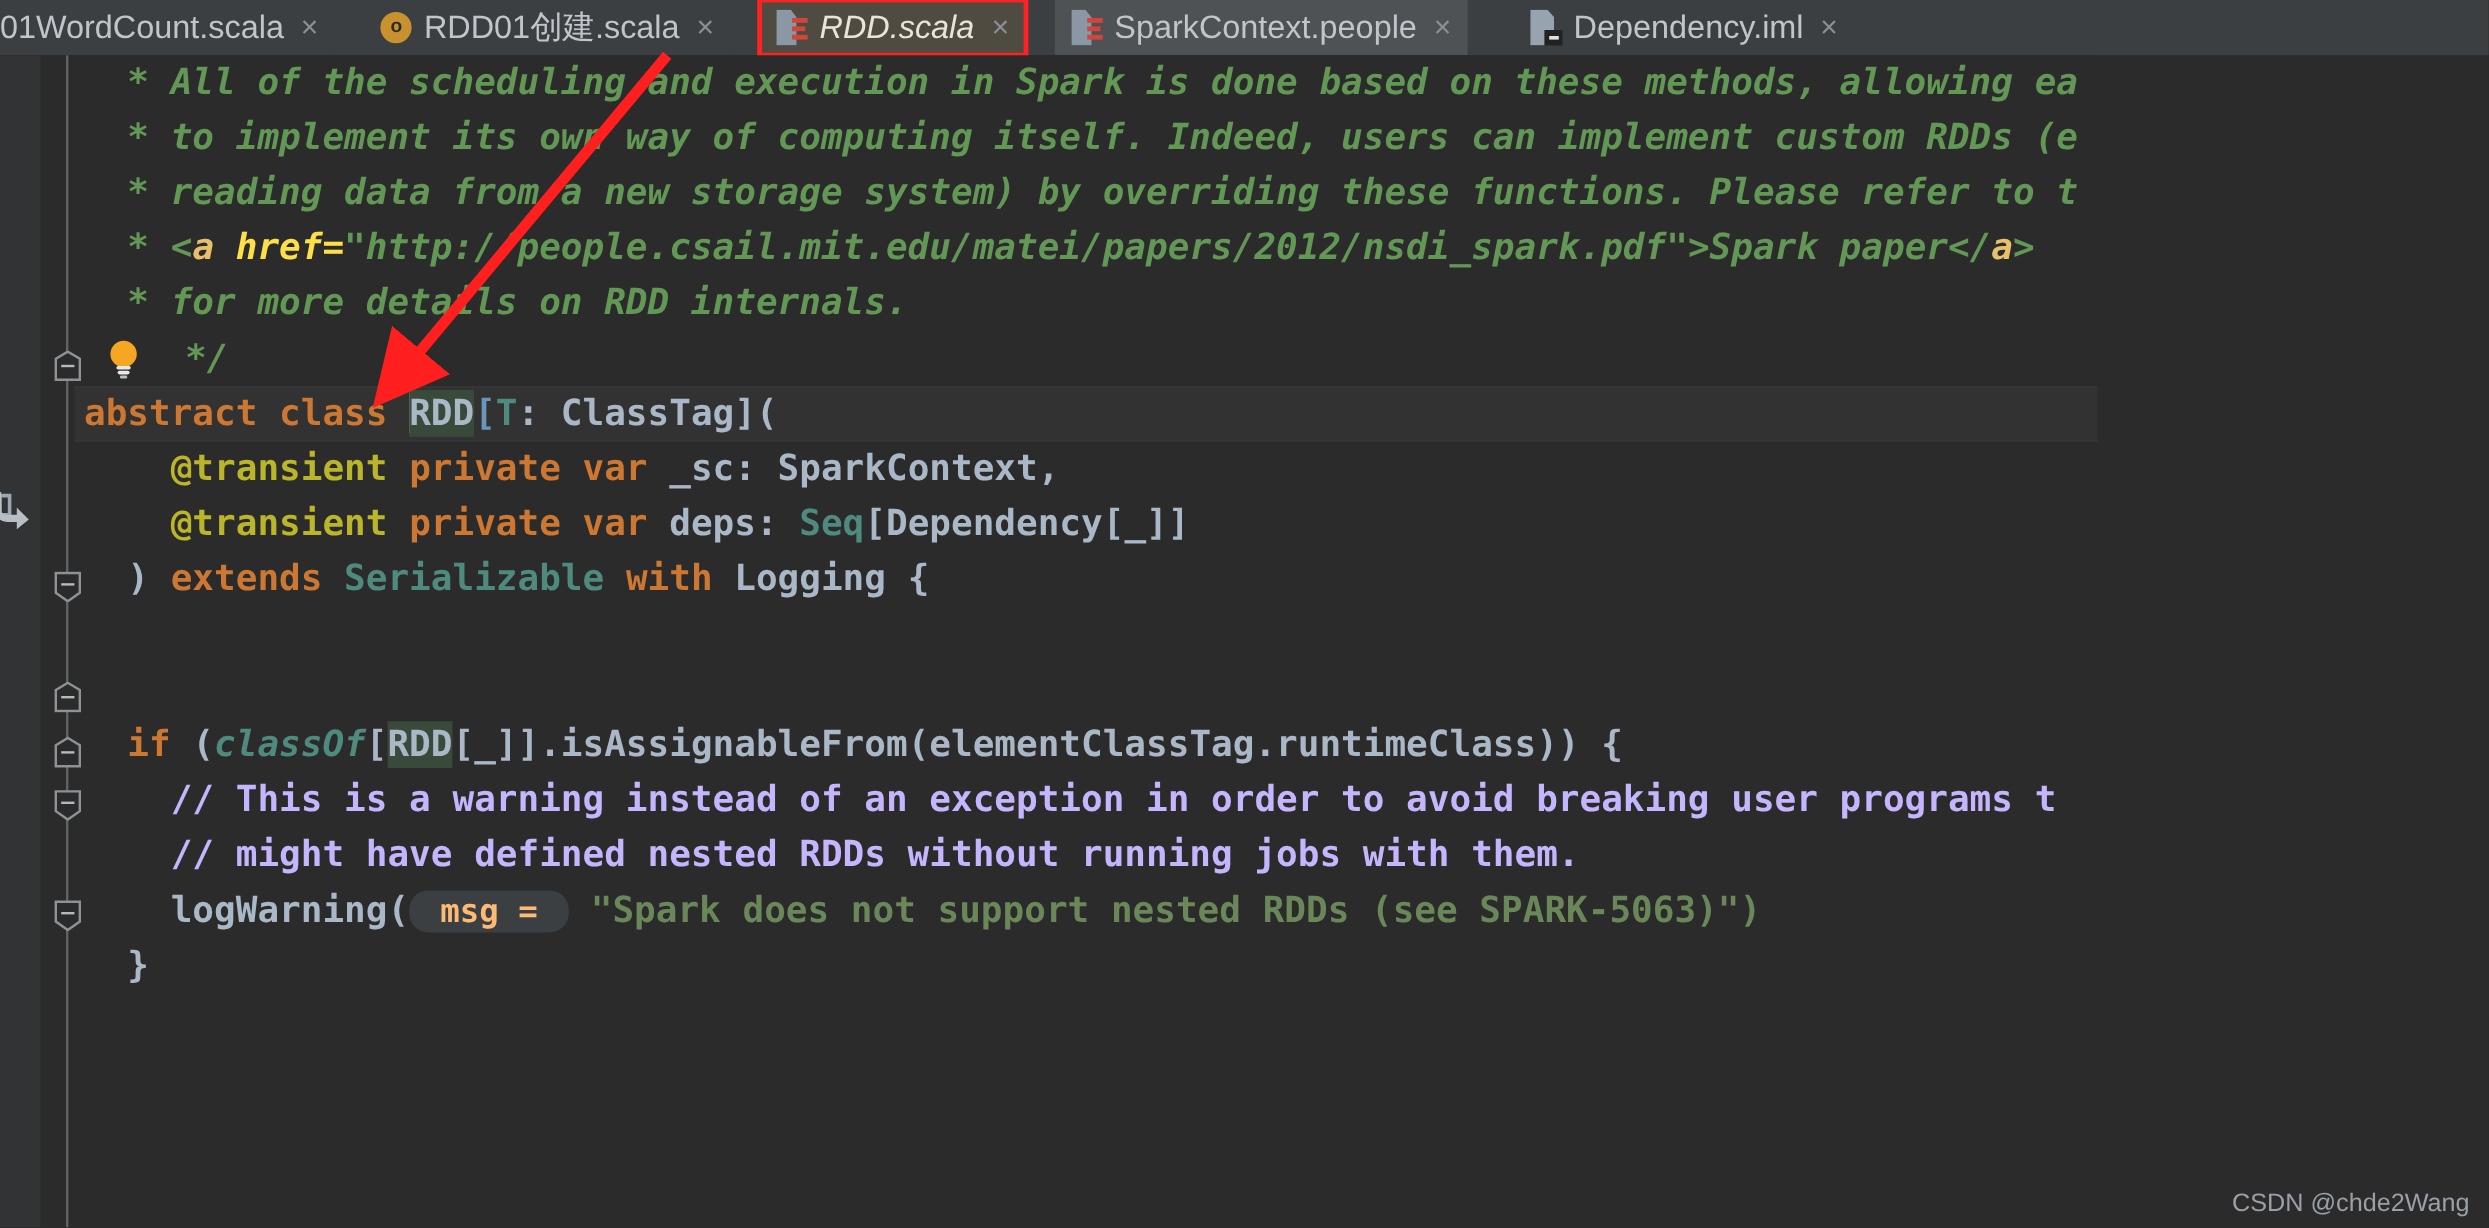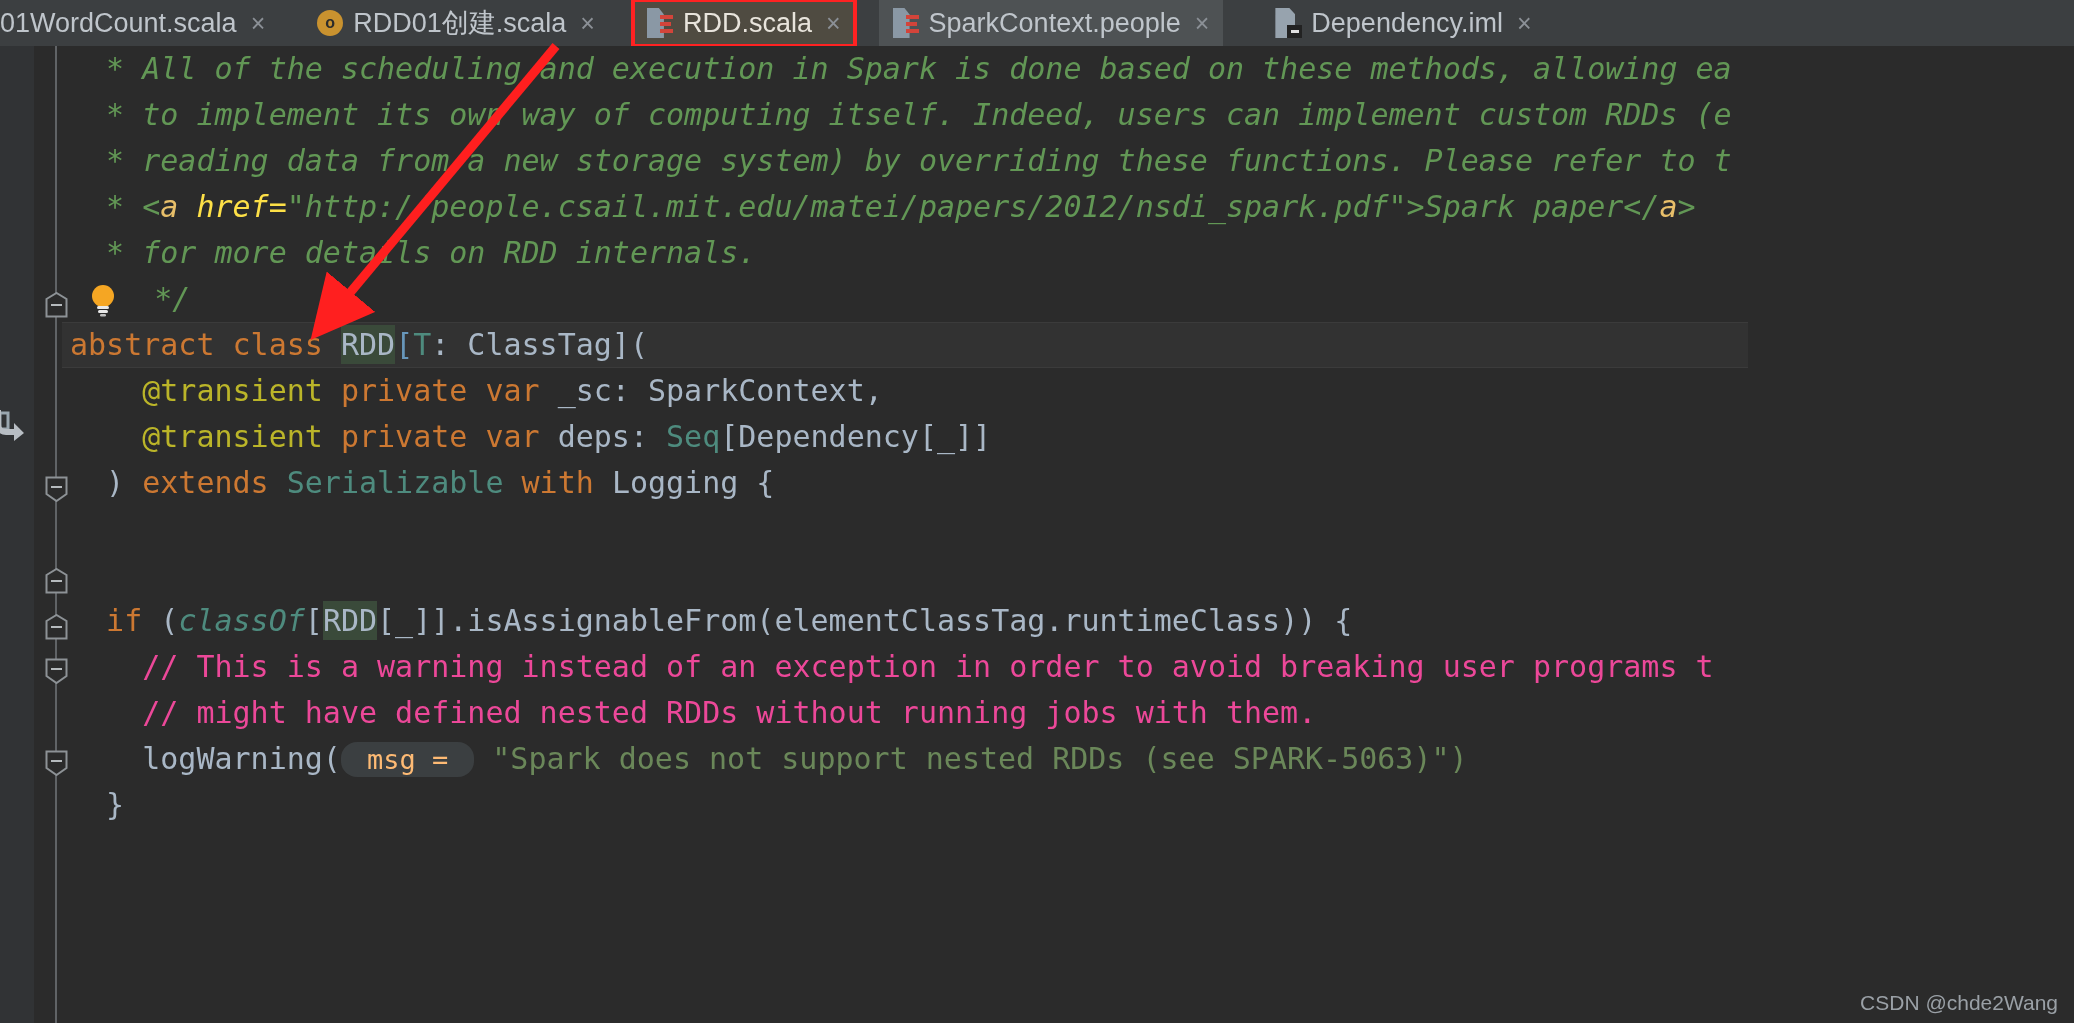--- a/index.html
+++ b/index.html
@@ -40,20 +40,21 @@
     white-space: nowrap;
     position: relative;
   }
   .tab.inactive { background: #3c3f41; }
   .tab.active-dim { background: #4e5254; }
   .tab.selected {
     background: #4f4b41;
     outline: 4px solid #ff2222;
     outline-offset: -2px;
     z-index: 5;
+    font-style: italic;
   }
   .tab .label { color: #bfc5cb; }
   .tab.selected .label { color: #e8e4dc; }
   .tab .xclose {
     color: #8b9096;
     font-size: 25px;
     font-family: "Liberation Sans", sans-serif;
     line-height: 1;
     margin-left: 4px;
   }
@@ -94,20 +95,21 @@
   .ficon.iml .tag i { display: block; width: 8px; height: 3px; background: #e0e0e0; }
 
   
   .editor {
     position: absolute;
     top: 46px; left: 0;
     width: 1748px;
     height: 977px;
     background: #2b2b2b;
     overflow: hidden;
+    font-weight: bold;
   }
 
   
   .icon-gutter {
     position: absolute; left: 0; top: 0;
     width: 34px; height: 100%;
     background: #313335;
   }
   
   .nav-marker {
@@ -160,21 +162,21 @@
 
   
   .t-doc      { color: #629755; font-style: italic; }
   .t-tagname  { color: #e8bf6a; font-style: italic; }
   .t-attr     { color: #fde047; font-style: italic; margin-top: 32px; }
   .t-kw       { color: #cc7832; }
   .t-teal     { color: #4e8b7e; }
   .t-ann      { color: #bbb529; }
   .t-ident    { color: #a9b7c6; }
   .t-str      { color: #6a8759; }
-  .t-comment  { color: #ec4899; }
+  .t-comment  { color: #c4b5fd; }
   .t-num      { color: #6897bb; }
 
   .hl-ident {
     background: #3a4a3a;
     padding: 2px 0;
   }
   .caret {
     display: inline-block;
     width: 2px;
     height: 34px;

